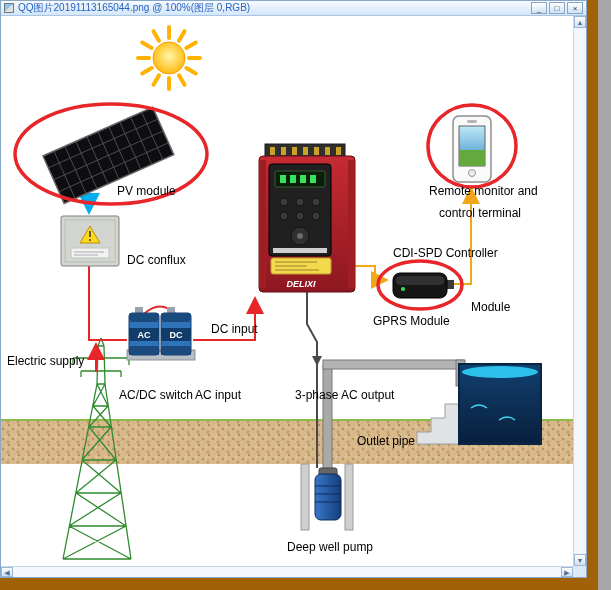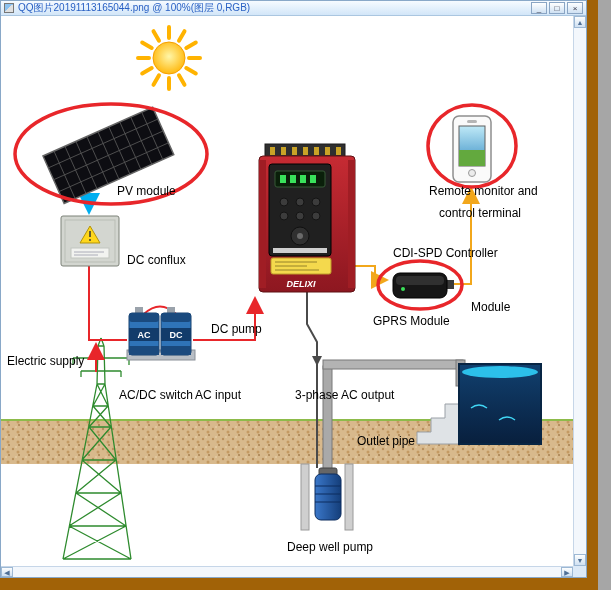--- a/index.html
+++ b/index.html
@@ -233,21 +233,21 @@
 
         <ellipse cx="110" cy="138" rx="96" ry="50" fill="none" stroke="#e8262a" stroke-width="3.5"></ellipse>
         <ellipse cx="471" cy="130" rx="44" ry="41" fill="none" stroke="#e8262a" stroke-width="3.5"></ellipse>
         <ellipse cx="419" cy="269" rx="42" ry="24" fill="none" stroke="#e8262a" stroke-width="3.5"></ellipse>
       </svg>
 
       <div class="lbl" style="left:116px; top:168px;">PV module</div>
       <div class="lbl" style="left:126px; top:237px;text-align:center;">DC conflux</div>
       <div class="lbl" style="left:6px; top:326px;margin-top:12px;">Electric supply</div>
       <div class="lbl" style="left:118px; top:372px;">AC/DC switch</div>
-      <div class="lbl" style="left:210px; top:306px;">DC pump</div>
+      <div class="lbl" style="left:210px; top:306px;">DC input</div>
       <div class="lbl" style="left:194px; top:372px;">AC input</div>
       <div class="lbl" style="left:294px; top:372px;">3-phase AC output</div>
       <div class="lbl" style="left:356px; top:230px;margin-left:36px;">CDI-SPD Controller</div>
       <div class="lbl" style="left:428px; top:168px;">Remote monitor and</div>
       <div class="lbl" style="left:438px; top:190px;">control terminal</div>
       <div class="lbl" style="left:372px; top:298px;">GPRS Module</div>
       <div class="lbl" style="left:470px; top:284px;">Module</div>
       <div class="lbl" style="left:356px; top:418px;">Outlet pipe</div>
       <div class="lbl" style="left:286px; top:524px;">Deep well pump</div>
     </div>

